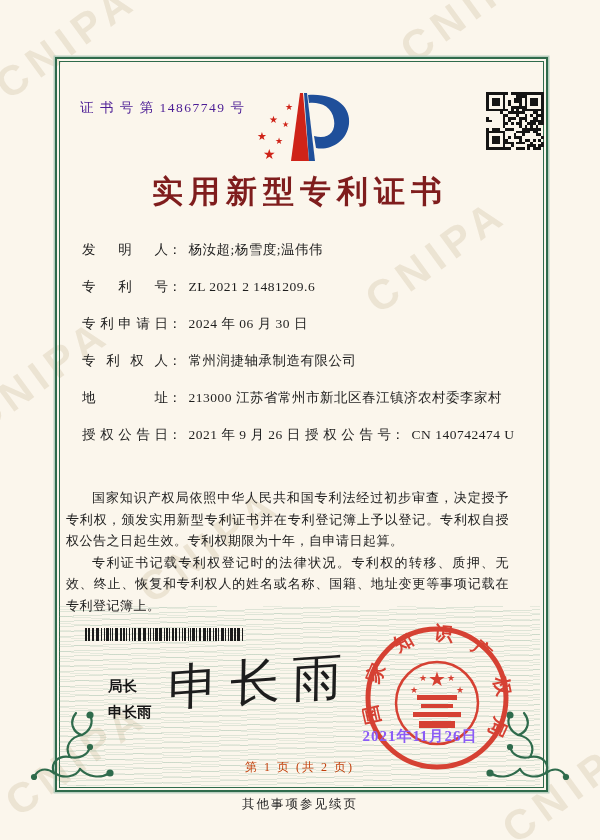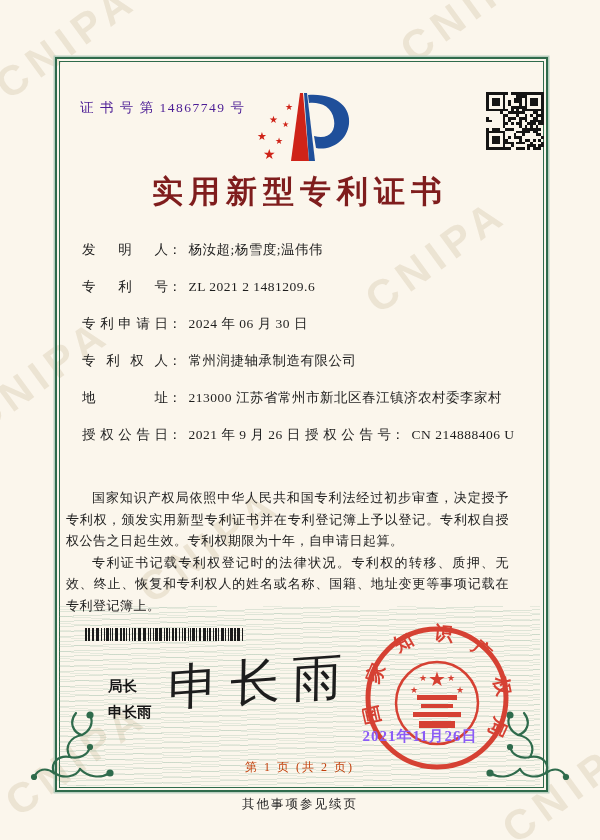--- a/index.html
+++ b/index.html
@@ -296,21 +296,21 @@
     </div>
     <div class="row">
       <span class="lbl">专利权人</span><span>：</span><span class="val">常州润捷轴承制造有限公司</span>
     </div>
     <div class="row">
       <span class="lbl">地址</span><span>：</span><span class="val">213000 江苏省常州市新北区春江镇济农村委李家村</span>
     </div>
     <div class="row">
       <span class="lbl">授权公告日</span><span>：</span><span class="val">2021 年 9 月 26 日</span>
       <span class="pair2">
-        <span class="lbl">授权公告号</span><span>：</span><span class="val">CN 214888406 U</span>
+        <span class="lbl">授权公告号</span><span>：</span><span class="val">CN 140742474 U</span>
       </span>
     </div>
   </div>
 
   <div class="body-text">
     <p>国家知识产权局依照中华人民共和国专利法经过初步审查，决定授予专利权，颁发实用新型专利证书并在专利登记簿上予以登记。专利权自授权公告之日起生效。专利权期限为十年，自申请日起算。</p>
     <p>专利证书记载专利权登记时的法律状况。专利权的转移、质押、无效、终止、恢复和专利权人的姓名或名称、国籍、地址变更等事项记载在专利登记簿上。</p>
   </div>
 
   <div class="barcode"><svg width="162" height="13" xmlns="http://www.w3.org/2000/svg" shape-rendering="crispEdges">

